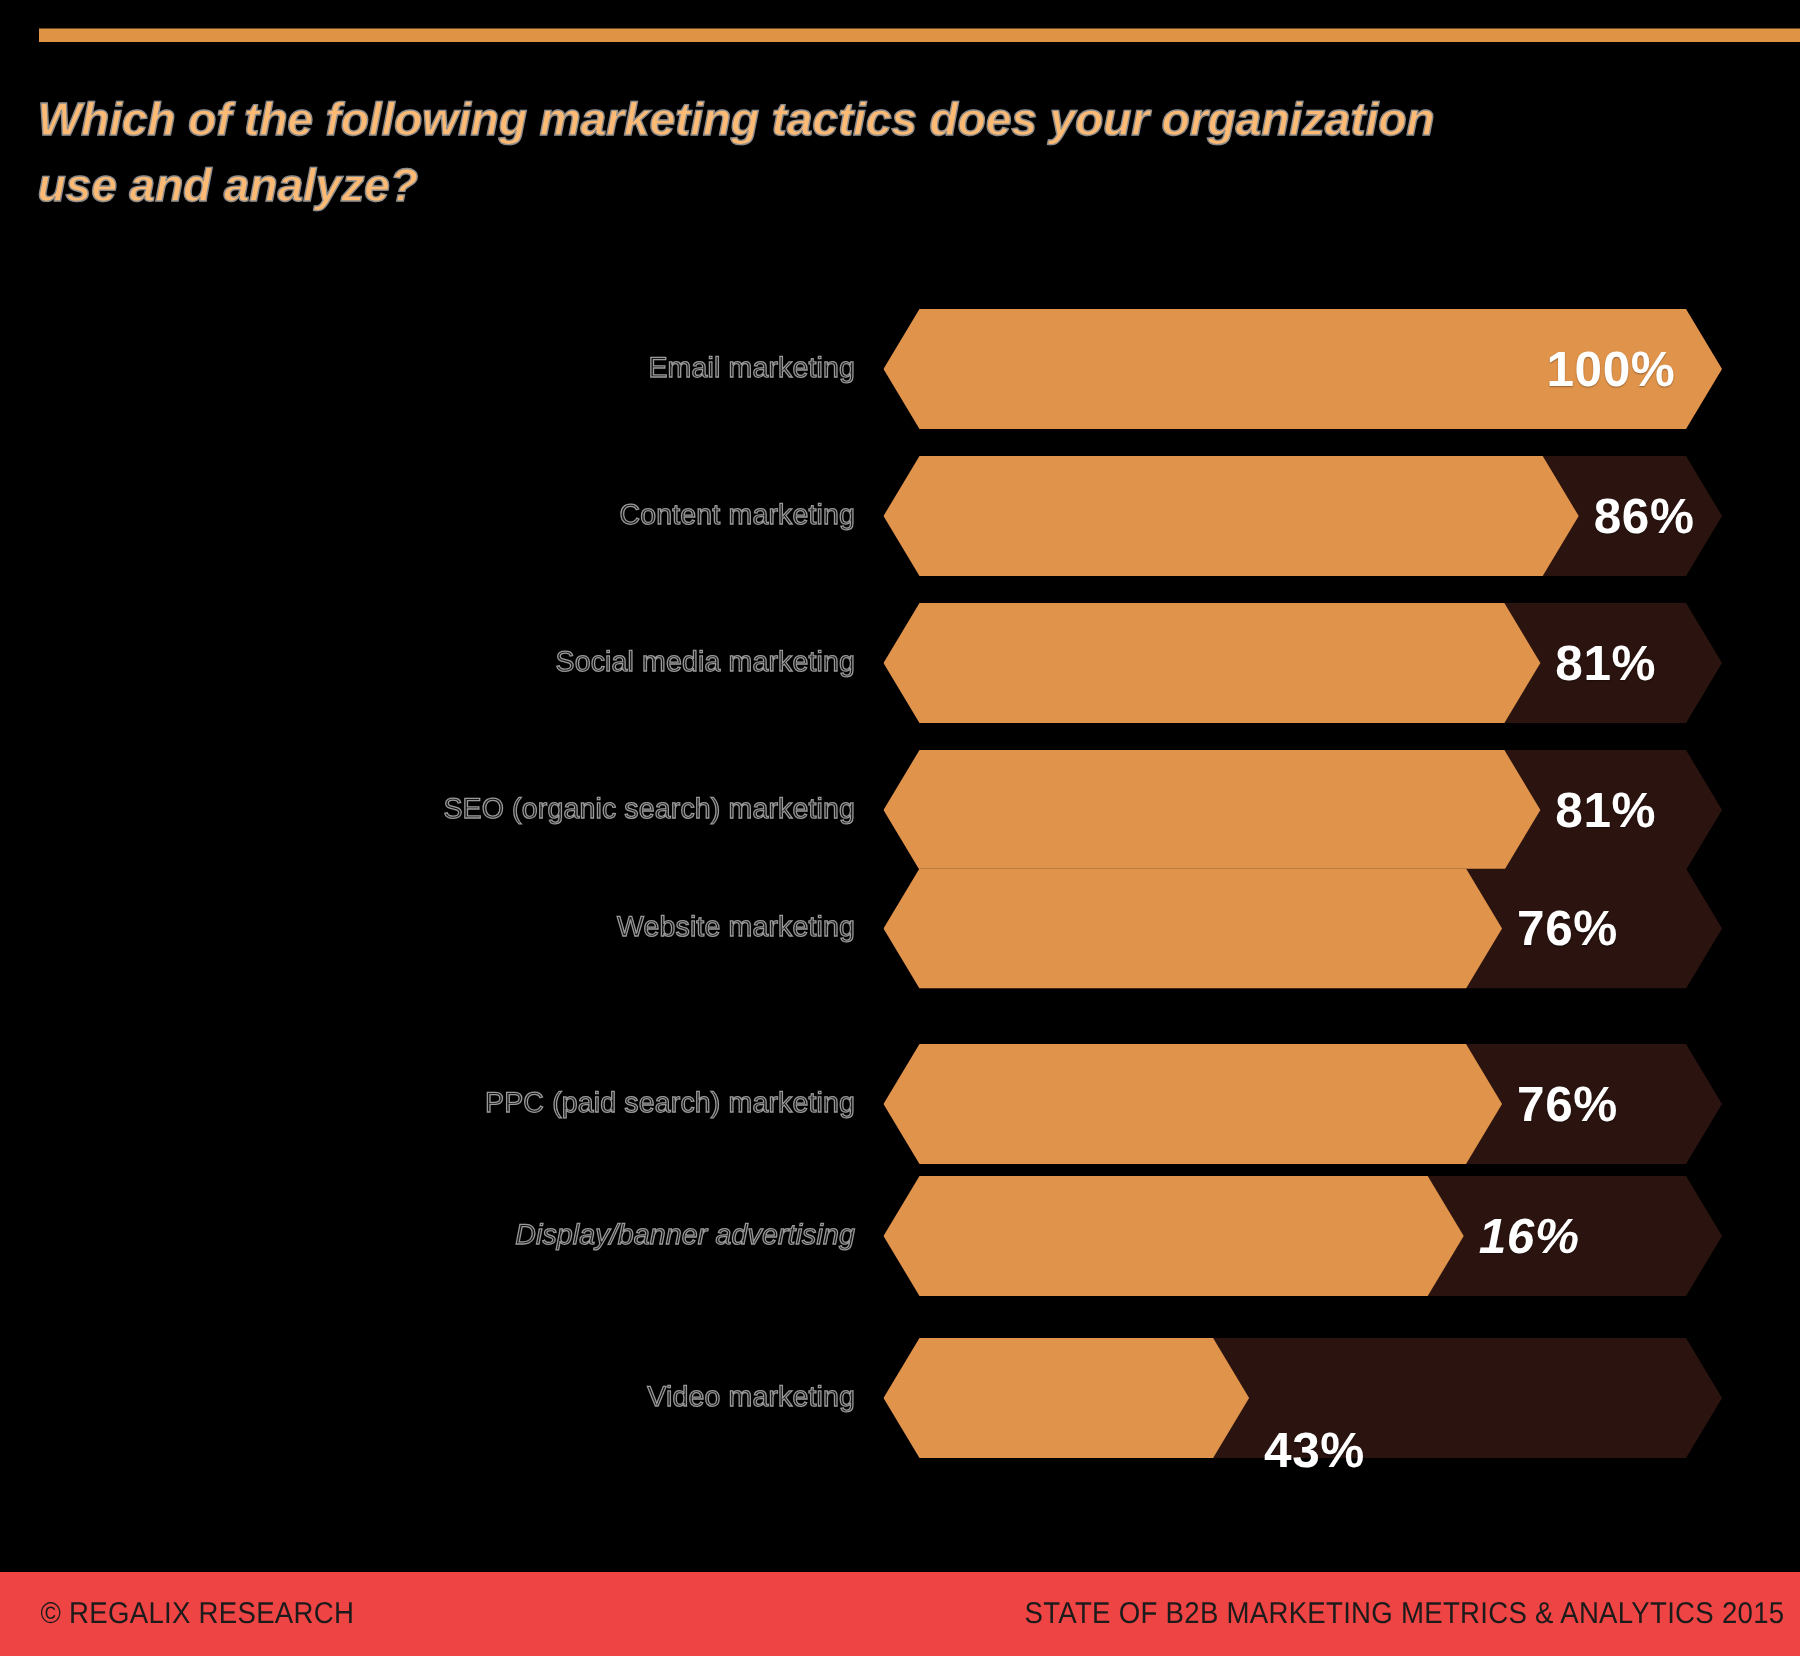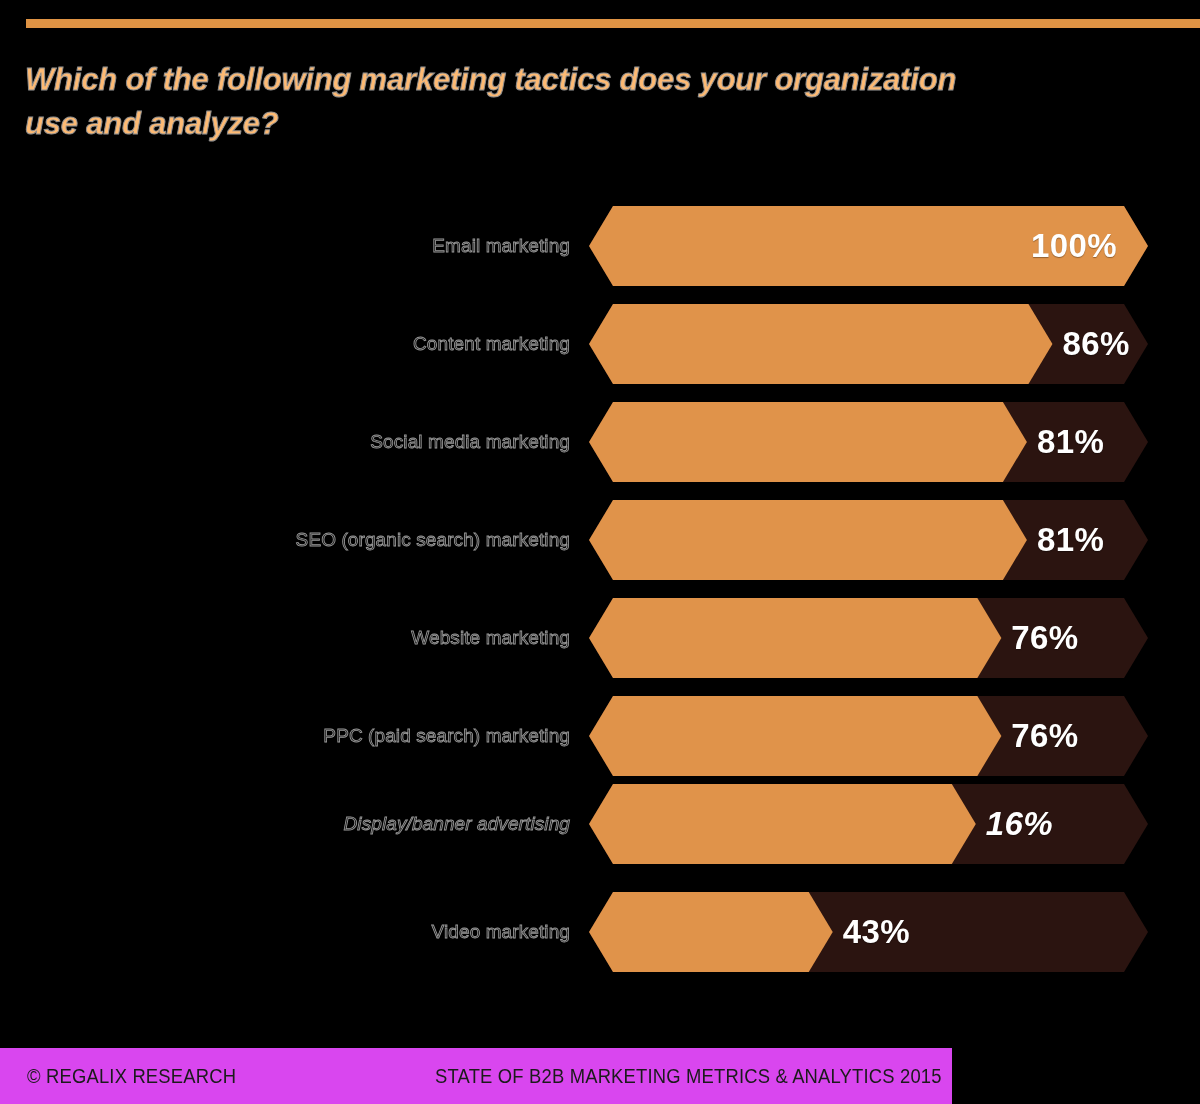--- a/index.html
+++ b/index.html
@@ -97,23 +97,23 @@
     letter-spacing: 0.4px;
     text-shadow: 0 1px 1px rgba(0,0,0,0.35);
     white-space: nowrap;
   }
 
   
   #footer {
     position: absolute;
     left: 0;
     top: 1048px;
-    width: 952px;
+    width: 1200px;
     height: 56px;
-    background: #d946ef;
+    background: #ef4444;
   }
 
   .footer-text {
     position: absolute;
     top: 0;
     height: 56px;
     line-height: 56px;
     font-size: 20px;
     color: #1b1b1b;
     letter-spacing: 0.2px;
@@ -167,21 +167,21 @@
       <div class="row" style="top: 500px;">
         <div class="row-label">SEO (organic search) marketing</div>
         <div class="bar-wrap">
           <svg class="bar-svg" viewBox="0 0 559 80">
             <polygon points="0,40 24,0 535,0 559,40 535,80 24,80" fill="#2b1410"></polygon>
             <polygon points="0,40 24,0 413.91,0 437.91,40 413.91,80 24,80" fill="#e0934a"></polygon>
           </svg>
           <div class="value-label" style="left: 447.91px;">81%</div>
         </div>
       </div>
-      <div class="row" style="top: 598px;">
+      <div class="row" style="top: 579px;">
         <div class="row-label">Website marketing</div>
         <div class="bar-wrap">
           <svg class="bar-svg" viewBox="0 0 559 80">
             <polygon points="0,40 24,0 535,0 559,40 535,80 24,80" fill="#2b1410"></polygon>
             <polygon points="0,40 24,0 388.36,0 412.36,40 388.36,80 24,80" fill="#e0934a"></polygon>
           </svg>
           <div class="value-label" style="left: 422.36px;">76%</div>
         </div>
       </div>
       <div class="row" style="top: 696px;">
@@ -204,21 +204,21 @@
           <div class="value-label" style="left: 396.81px;">16%</div>
         </div>
       </div>
       <div class="row" style="top: 892px;">
         <div class="row-label">Video marketing</div>
         <div class="bar-wrap">
           <svg class="bar-svg" viewBox="0 0 559 80">
             <polygon points="0,40 24,0 535,0 559,40 535,80 24,80" fill="#2b1410"></polygon>
             <polygon points="0,40 24,0 219.73,0 243.73,40 219.73,80 24,80" fill="#e0934a"></polygon>
           </svg>
-          <div class="value-label" style="left: 253.73px;">43%</div>
+          <div class="value-label" style="left: 253.73px; margin-top: 35px;">43%</div>
         </div>
       </div>
     </div>
 
   <div id="footer">
     <div class="footer-text" id="footer-left">© REGALIX RESEARCH</div>
     <div class="footer-text" id="footer-right">STATE OF B2B MARKETING METRICS &amp; ANALYTICS 2015</div>
   </div>
 
 </div>

